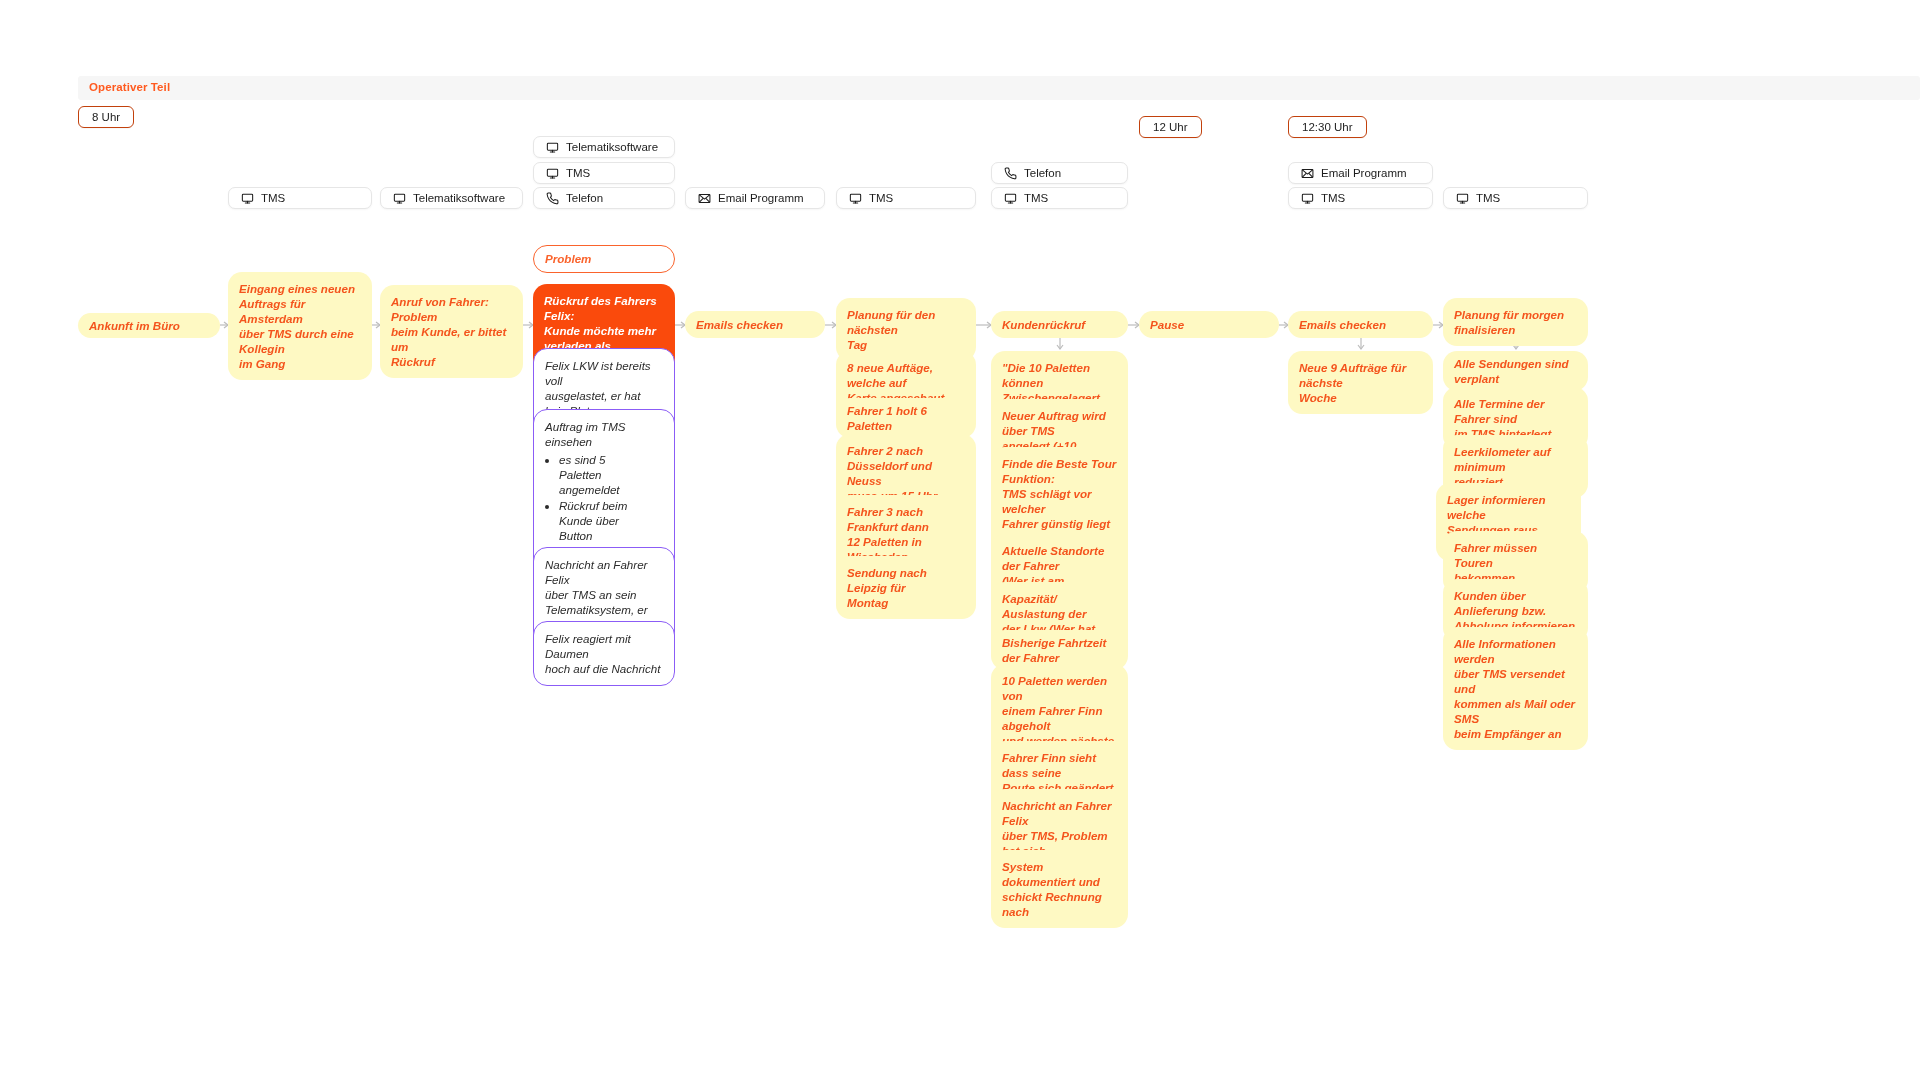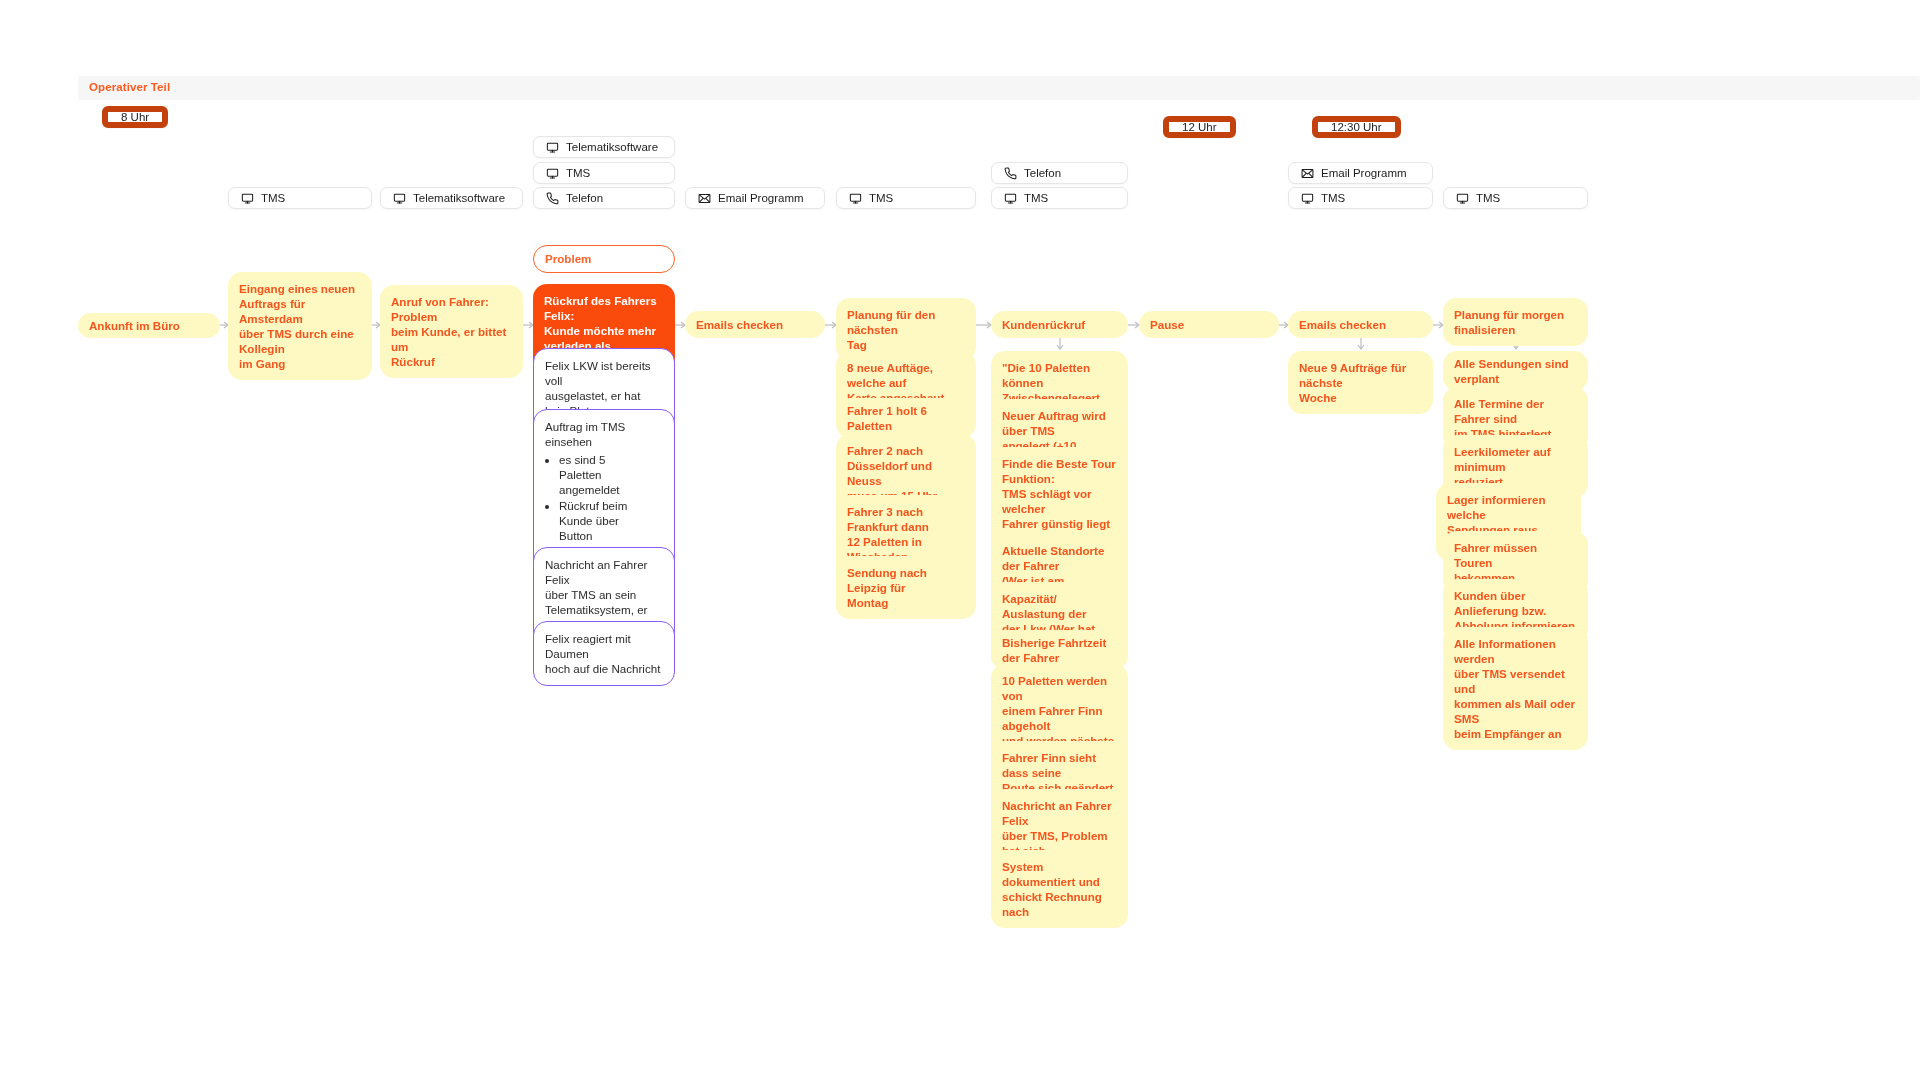--- a/index.html
+++ b/index.html
@@ -40,28 +40,27 @@
 
   
   .time-chip {
     position: absolute;
     height: 22px;
     padding: 0 13px;
     display: flex;
     align-items: center;
     justify-content: center;
     background: #ffffff;
-    border: 6px solid #c2410c;
+    border: 1px solid #c2410c;
     border-radius: 6px;
     font-size: 11.5px;
     color: #222;
     font-weight: 400;
     white-space: nowrap;
     box-shadow: 0 1px 1px rgba(0,0,0,.03);
-    margin-left: 24px;
   }
 
   
   .tool-chip {
     position: absolute;
     height: 22px;
     display: flex;
     align-items: center;
     gap: 7px;
     padding: 0 12px;
@@ -77,20 +76,21 @@
   .tool-chip svg { display: block; }
 
   
   .node {
     position: absolute;
     border-radius: 14px;
     padding: 9px 11px;
     font-size: 11.6px;
     line-height: 1.30;
     white-space: pre-line;
+    font-style: italic;
   }
   .node.fill {
     background: #fef9c3;
     color: #f4541d;
     font-weight: 700;
   }
   .node.strong {
     background: #fa4a0c;
     color: #ffffff;
     font-weight: 700;

